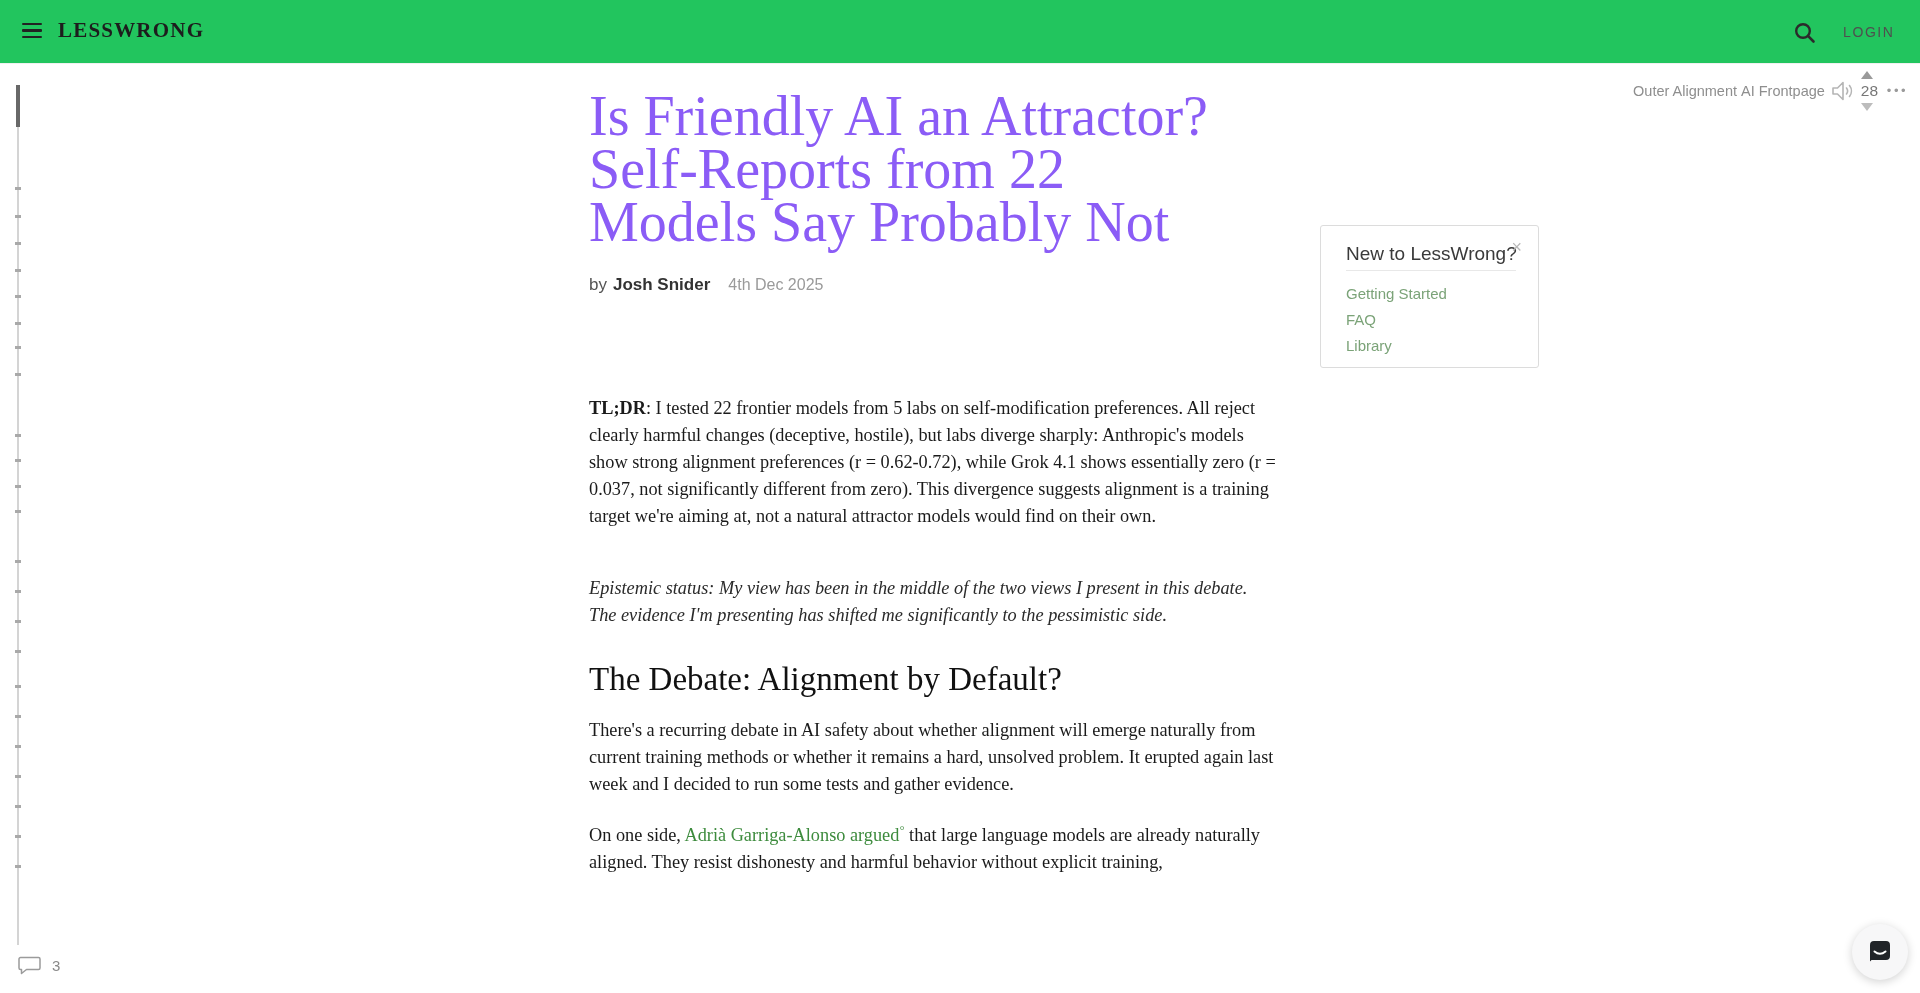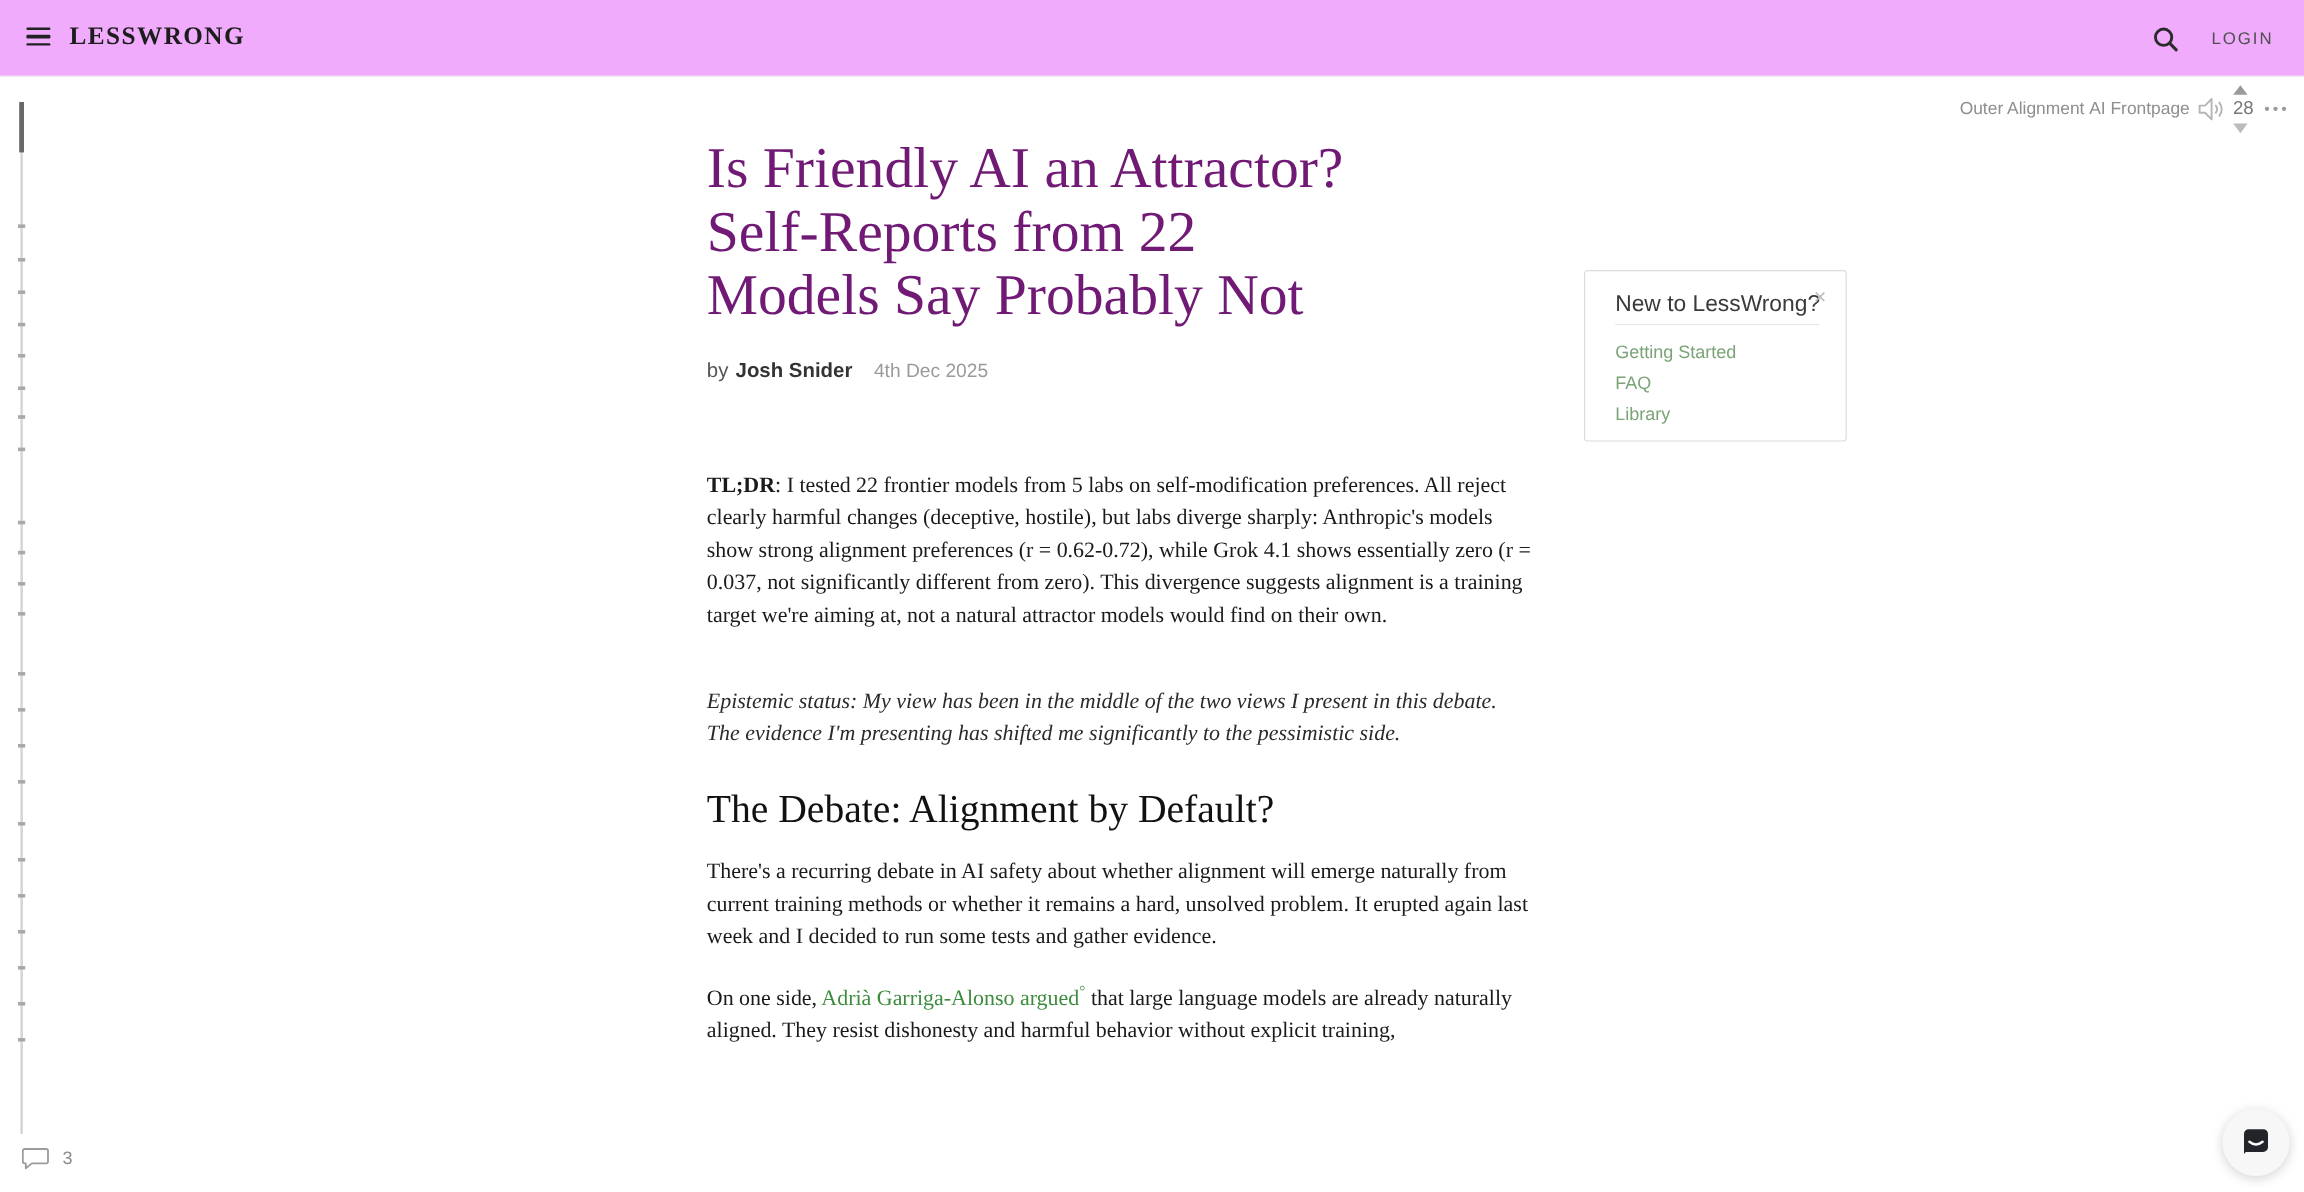--- a/index.html
+++ b/index.html
@@ -5,21 +5,21 @@
   html,body{margin:0;padding:0;}
   body{
     width:1920px;height:993px;position:relative;overflow:hidden;
     background:#ffffff;
     font-family:"Liberation Sans", sans-serif;
     color:#1a1a1a;
   }
   
   .header{
     position:absolute;top:0;left:0;width:1920px;height:63px;
-    background:#f0abfc;border-bottom:1px solid #f0f0f0;
+    background:#22c55e;border-bottom:1px solid #f0f0f0;
   }
   .hamburger{position:absolute;left:22px;top:23px;width:20px;height:16px;cursor:pointer;}
   .hamburger span{display:block;height:2.4px;background:#222;margin-bottom:4px;border-radius:1px;}
   .logo{
     position:absolute;left:58px;top:18px;
     font-family:"Liberation Serif", serif;font-weight:600;
     font-size:21px;letter-spacing:1.2px;color:#1d1d1d;cursor:pointer;
   }
   .search-btn{position:absolute;left:1793px;top:21px;width:24px;height:24px;cursor:pointer;}
   .login-btn{
@@ -41,32 +41,32 @@
   .karma-num{font-size:15.5px;color:#777;margin-top:3px;margin-bottom:0px;}
   .dots{font-size:13px;letter-spacing:2.5px;color:#9a9a9a;cursor:pointer;padding-bottom:2px;}
   
   .rail{position:absolute;left:16px;top:85px;width:4px;height:860px;}
   .rail-line{position:absolute;left:1px;top:0;width:1.5px;height:100%;background:#d4d4d4;}
   .rail-current{position:absolute;left:0;top:0;width:3.5px;height:42px;background:#686868;}
   .rail-tick{position:absolute;left:-1px;width:6px;height:3px;background:#a9a9a9;}
   
   .article{position:absolute;left:589px;top:0;width:690px;}
   .post-title{
-    margin-top:114px;
+    margin-top:90px;
     font-family:"Liberation Serif", serif;font-weight:400;
-    font-size:48px;line-height:53px;color:#701a75;
+    font-size:56px;line-height:53px;color:#8b5cf6;
   }
   .byline{margin-top:26px;font-size:17px;color:#555;display:flex;align-items:baseline;}
   .author{font-weight:700;color:#333;margin-left:6px;cursor:pointer;}
   .post-date{font-size:16px;color:#9a9a9a;margin-left:18px;}
   .body-text{
     font-family:"Liberation Serif", serif;
     font-size:18.3px;line-height:27px;color:#1a1a1a;
   }
-  .p-tldr{margin-top:72px;}
+  .p-tldr{margin-top:100px;}
   .tldr-lead{font-weight:700;}
   .p-epistemic{margin-top:45px;font-style:italic;color:#2a2a2a;}
   .h2{
     font-family:"Liberation Serif", serif;font-weight:400;
     font-size:33px;line-height:40px;color:#111;margin-top:30px;
   }
   .p1{}
   .p2{margin-top:19px;}
   .text-link{color:#3d8b3d;cursor:pointer;}
   .link-mark{color:#3d8b3d;font-size:70%;vertical-align:super;opacity:.85;}

